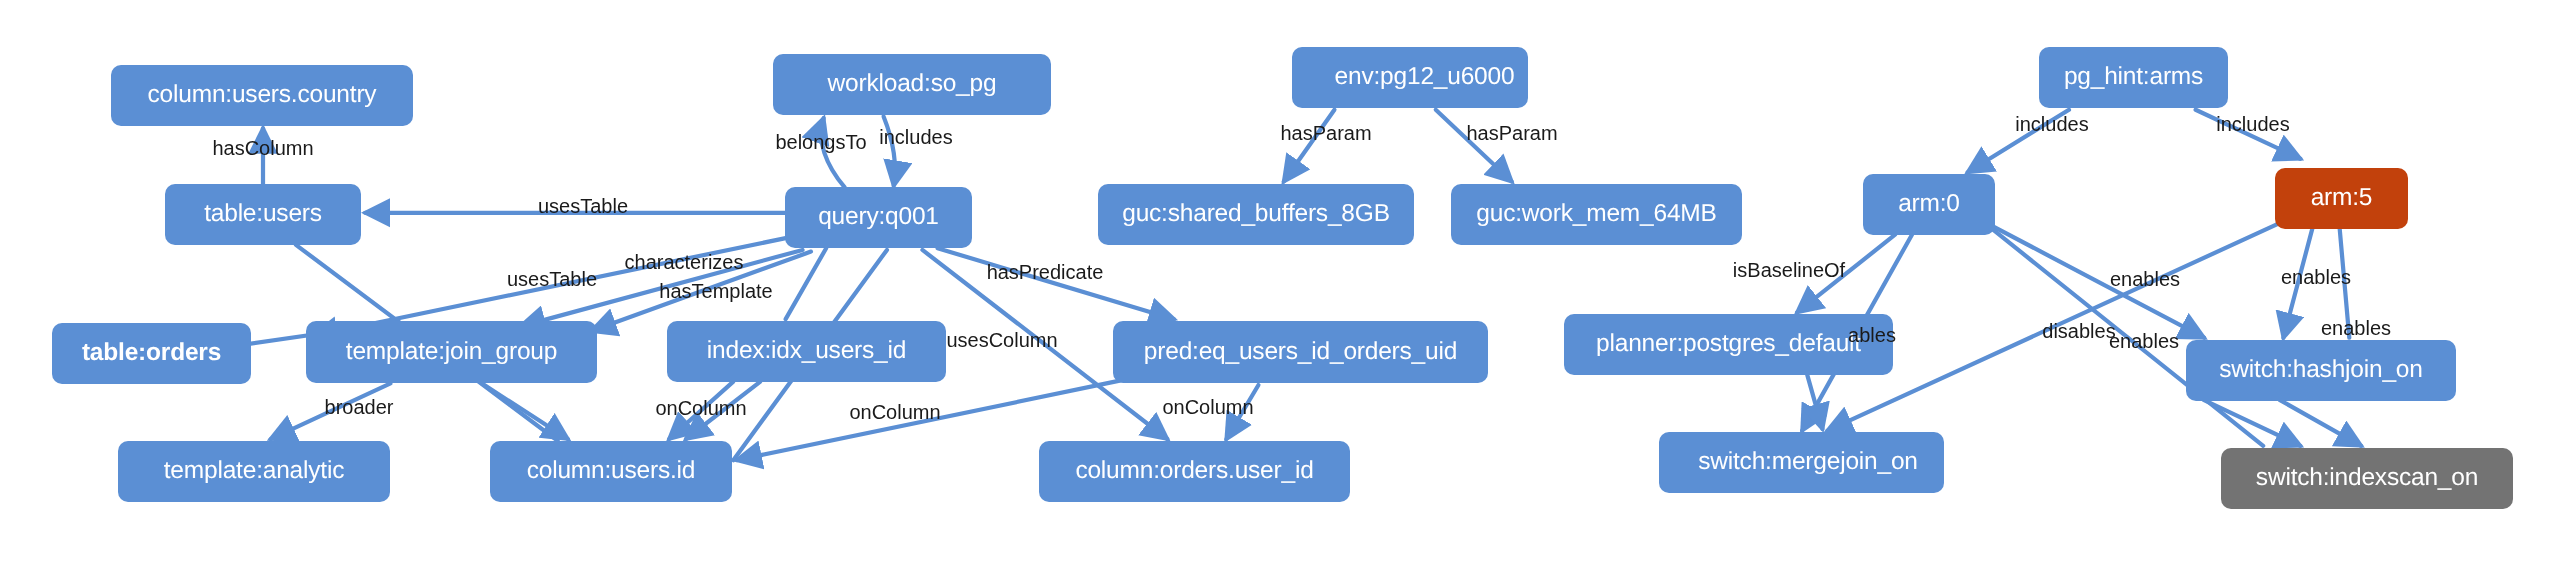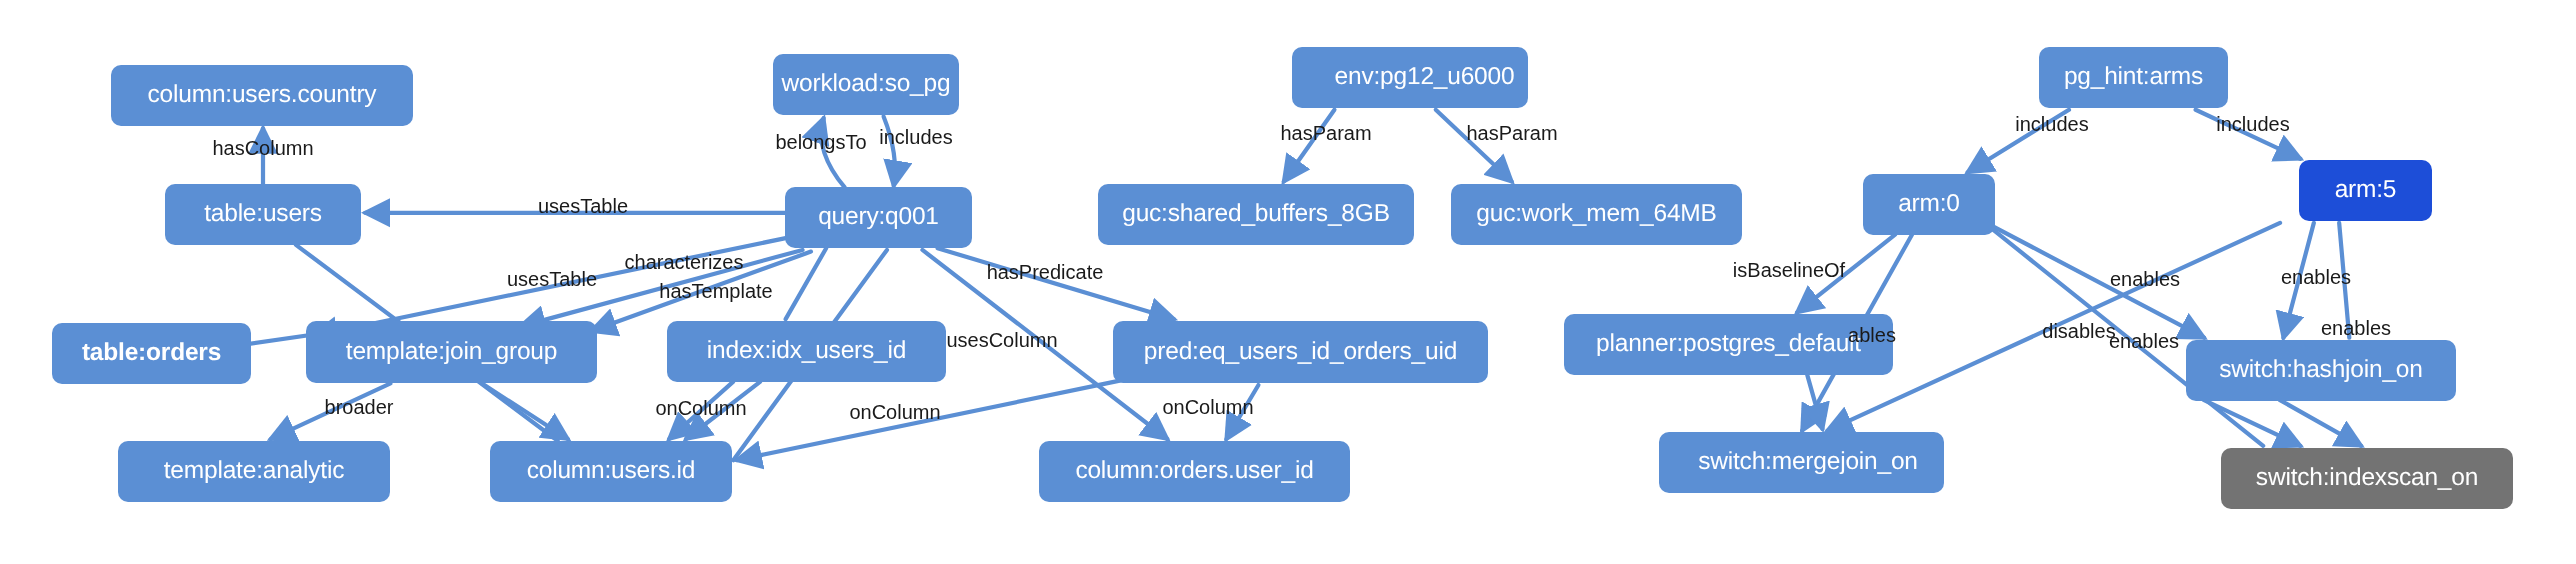--- a/index.html
+++ b/index.html
@@ -95,30 +95,30 @@
       </g>
   </svg>
   <div id="nodes-group">
       <div class="node" style="left: 111px; top: 65px; width: 302px; height: 61px; background: rgb(91, 143, 212); color: rgb(255, 255, 255);">column:users.country</div>
       <div class="node" style="left: 165px; top: 184px; width: 196px; height: 61px; background: rgb(91, 143, 212); color: rgb(255, 255, 255);">table:users</div>
       <div class="node" style="left: 52px; top: 323px; width: 199px; height: 61px; background: rgb(91, 143, 212); color: rgb(255, 255, 255); font-weight: bold;">table:orders</div>
       <div class="node" style="left: 306px; top: 321px; width: 291px; height: 62px; background: rgb(91, 143, 212); color: rgb(255, 255, 255);">template:join_group</div>
       <div class="node" style="left: 118px; top: 441px; width: 272px; height: 61px; background: rgb(91, 143, 212); color: rgb(255, 255, 255);">template:analytic</div>
       <div class="node" style="left: 490px; top: 441px; width: 242px; height: 61px; background: rgb(91, 143, 212); color: rgb(255, 255, 255);">column:users.id</div>
       <div class="node" style="left: 667px; top: 321px; width: 279px; height: 61px; background: rgb(91, 143, 212); color: rgb(255, 255, 255);">index:idx_users_id</div>
-      <div class="node" style="left: 773px; top: 54px; width: 186px; height: 61px; background: rgb(91, 143, 212); color: rgb(255, 255, 255);">workload:so_pg</div>
+      <div class="node" style="left: 773px; top: 54px; width: 278px; height: 61px; background: rgb(91, 143, 212); color: rgb(255, 255, 255);">workload:so_pg</div>
       <div class="node" style="left: 785px; top: 187px; width: 187px; height: 61px; background: rgb(91, 143, 212); color: rgb(255, 255, 255);">query:q001</div>
       <div class="node" style="left: 1113px; top: 321px; width: 375px; height: 62px; background: rgb(91, 143, 212); color: rgb(255, 255, 255);">pred:eq_users_id_orders_uid</div>
       <div class="node" style="left: 1039px; top: 441px; width: 311px; height: 61px; background: rgb(91, 143, 212); color: rgb(255, 255, 255);">column:orders.user_id</div>
       <div class="node" style="left: 1292px; top: 47px; width: 236px; height: 61px; background: rgb(91, 143, 212); color: rgb(255, 255, 255); padding-left: 44px;">env:pg12_u6000</div>
       <div class="node" style="left: 1098px; top: 184px; width: 316px; height: 61px; background: rgb(91, 143, 212); color: rgb(255, 255, 255);">guc:shared_buffers_8GB</div>
       <div class="node" style="left: 1451px; top: 184px; width: 291px; height: 61px; background: rgb(91, 143, 212); color: rgb(255, 255, 255);">guc:work_mem_64MB</div>
       <div class="node" style="left: 2039px; top: 47px; width: 189px; height: 61px; background: rgb(91, 143, 212); color: rgb(255, 255, 255); padding-left: 15px;">pg_hint:arms</div>
       <div class="node" style="left: 1863px; top: 174px; width: 132px; height: 61px; background: rgb(91, 143, 212); color: rgb(255, 255, 255);">arm:0</div>
-      <div class="node" style="left: 2275px; top: 160px; width: 133px; height: 61px; background: #1d4ed8; color: rgb(255, 255, 255); margin-left: 24px;">arm:5</div>
+      <div class="node" style="left: 2275px; top: 168px; width: 133px; height: 61px; background: #c2410c; color: rgb(255, 255, 255);">arm:5</div>
       <div class="node" style="left: 1564px; top: 314px; width: 329px; height: 61px; background: rgb(91, 143, 212); color: rgb(255, 255, 255);">planner:postgres_default</div>
       <div class="node" style="left: 1659px; top: 432px; width: 285px; height: 61px; background: rgb(91, 143, 212); color: rgb(255, 255, 255); padding-left: 28px;">switch:mergejoin_on</div>
       <div class="node" style="left: 2186px; top: 340px; width: 270px; height: 61px; background: rgb(91, 143, 212); color: rgb(255, 255, 255);">switch:hashjoin_on</div>
       <div class="node" style="left: 2221px; top: 448px; width: 292px; height: 61px; background: #737373; color: rgb(255, 255, 255);">switch:indexscan_on</div>
     </div>
   <div id="labels-group">
       <div class="edge-label" style="left: 263px; top: 148px; color: rgb(26, 26, 26);">hasColumn</div>
       <div class="edge-label" style="left: 583px; top: 206px; color: rgb(26, 26, 26);">usesTable</div>
       <div class="edge-label" style="left: 552px; top: 279px; color: rgb(26, 26, 26);">usesTable</div>
       <div class="edge-label" style="left: 684px; top: 262px; color: rgb(26, 26, 26);">characterizes</div>

